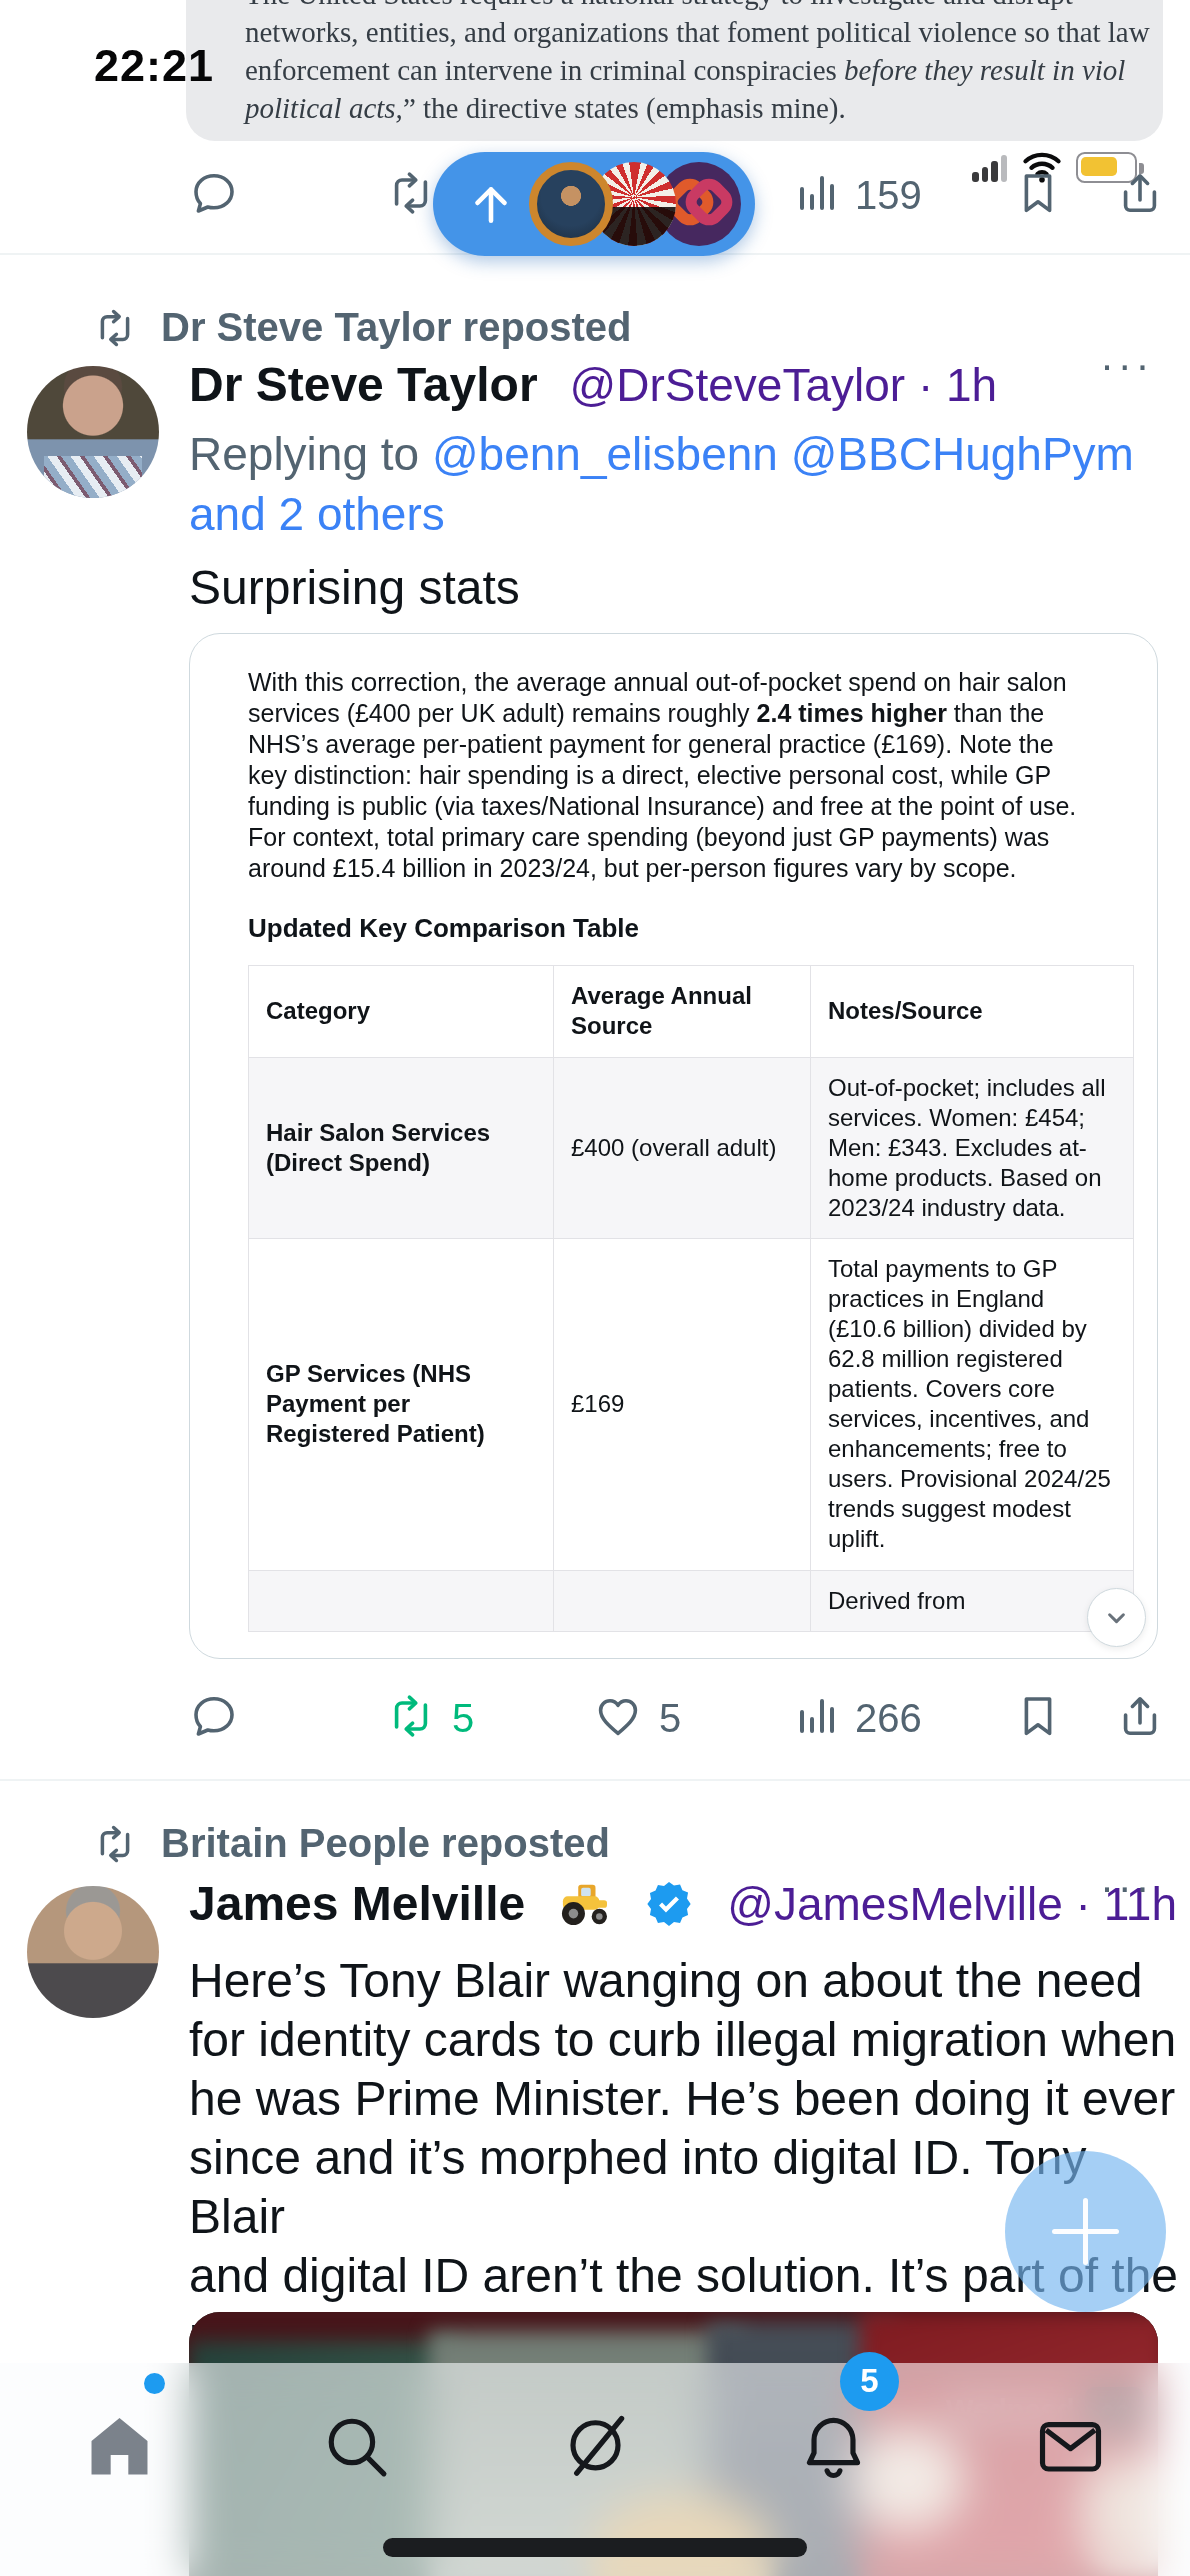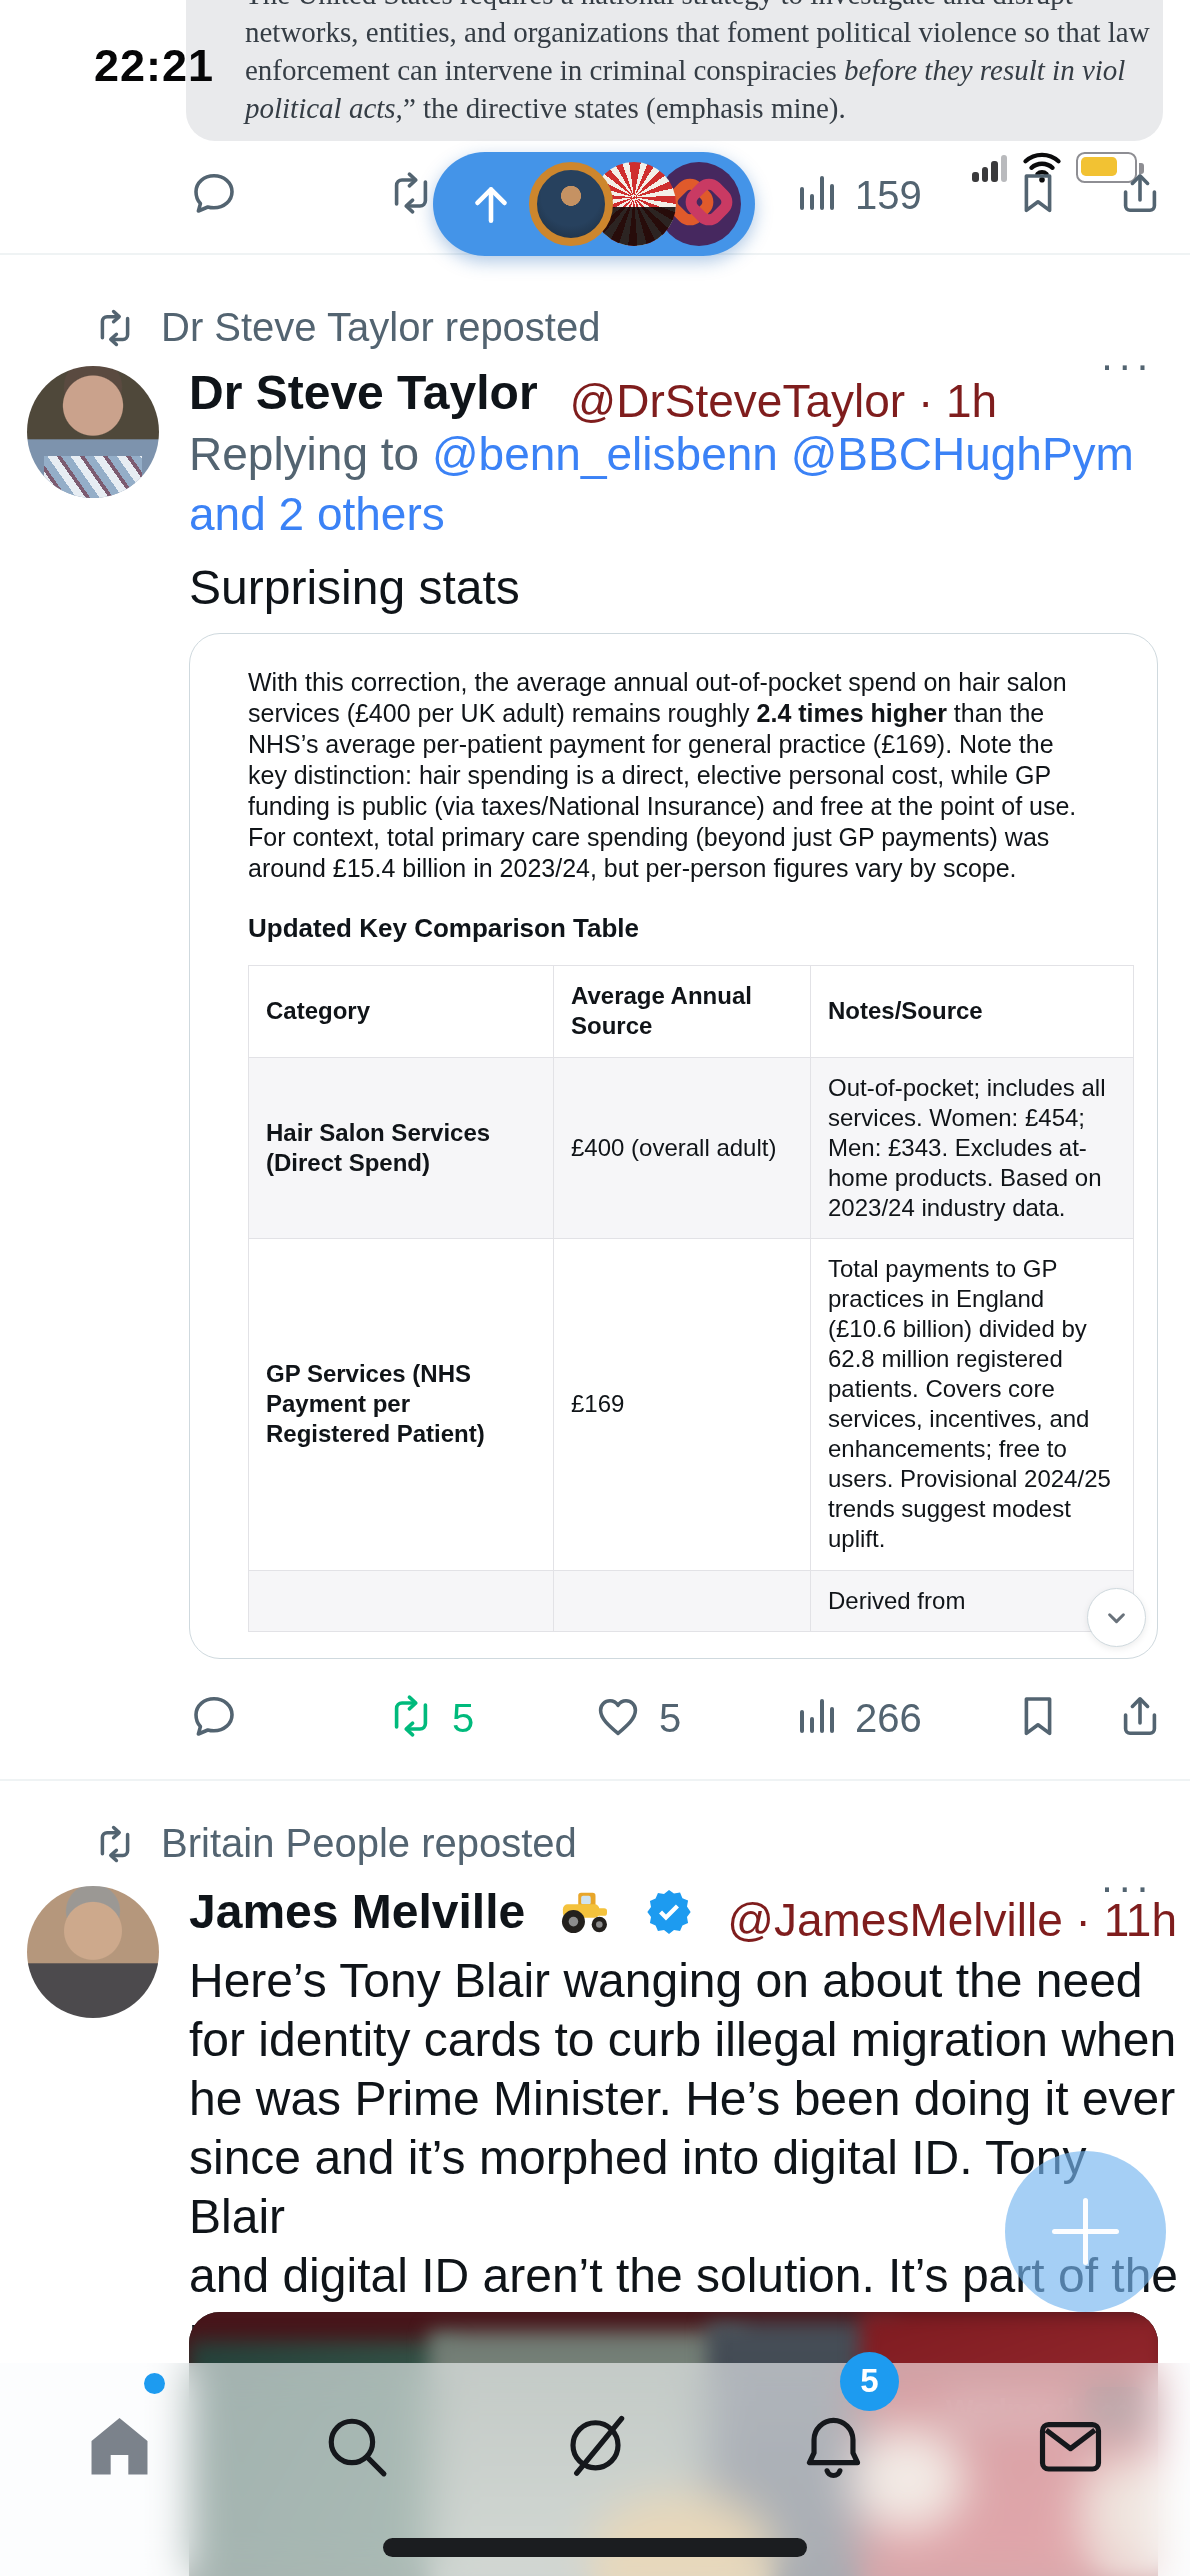--- a/index.html
+++ b/index.html
@@ -41,37 +41,37 @@
   .pill-av2::after { content:""; position:absolute; left:0; bottom:0; width:100%; height:46%; background:rgba(16,8,6,.88); }
   .pill-av3 { left:224px; background:#46285f; z-index:1; }
   .knot { position:absolute; width:42px; height:42px; border-radius:15.3px; border:11.5px solid #e8612c; }
   .knot.k1 { left:11.5px; top:19px; transform:rotate(45deg); border-color:#e05a2b; }
   .knot.k2 { left:31px; top:19px; transform:rotate(45deg); border-color:#c93a63; }
 
   .divider { position:absolute; left:0; width:1190px; height:1.9px; background:#eff3f4; }
 
   
   .repost-row { position:absolute; display:flex; align-items:center; gap:25px; color:#536471; }
-  .repost-row .lbl { font-size:40px; font-weight:400; }
+  .repost-row .lbl { font-size:40px; font-weight:700; }
   .avatar { position:absolute; left:27px; width:132px; height:132px; border-radius:50%; overflow:hidden; }
   .avatar-steve { background:
       radial-gradient(circle at 50% 30%, #caa28c 0 26%, rgba(0,0,0,0) 27%),
       radial-gradient(circle at 50% 16%, #5a4a40 0 22%, rgba(0,0,0,0) 23%),
       linear-gradient(180deg, #4f483a 0 55%, #7d93ad 56% 100%);
   }
   .avatar-steve::after { content:""; position:absolute; left:17px; bottom:0; width:98px; height:42px;
       background:repeating-linear-gradient(55deg,#94aec8 0 7.7px,#e7edf3 7.7px 15.3px,#7c5b70 15.3px 19px); }
   .avatar-james { background:
       radial-gradient(circle at 50% 34%, #cda98c 0 26%, rgba(0,0,0,0) 27%),
       radial-gradient(circle at 50% 19%, #9b9894 0 21%, rgba(0,0,0,0) 22%),
       linear-gradient(180deg, #b5977c 0 58%, #4c4a4d 59% 100%);
   }
   .name-row { position:absolute; left:189px; display:flex; align-items:center; gap:32px; white-space:nowrap; }
   .name { font-size:48px; font-weight:700; color:#0f1419; }
-  .handle { font-size:46px; color:#7f1d1d;margin-top:17px; }
+  .handle { font-size:46px; color:#4c1d95; }
   .more-dots { position:absolute; font-size:42px; letter-spacing:3.8px; color:#536471; }
   .replying { position:absolute; left:189px; font-size:46px; color:#536471; }
   .mention { color:#3b82f6; }
   .tweet-text { position:absolute; left:189px; font-size:48px; line-height:59px; color:#0f1419; }
 
   
   .stats-card { position:absolute; left:189px; top:633px; width:969px; height:1026px;
     background:#fff; border:1.9px solid #cfd9de; border-radius:31px; overflow:hidden;
     padding:33px 58px; }
   .stats-para { font-size:25px; line-height:31px; color:#101418; }

